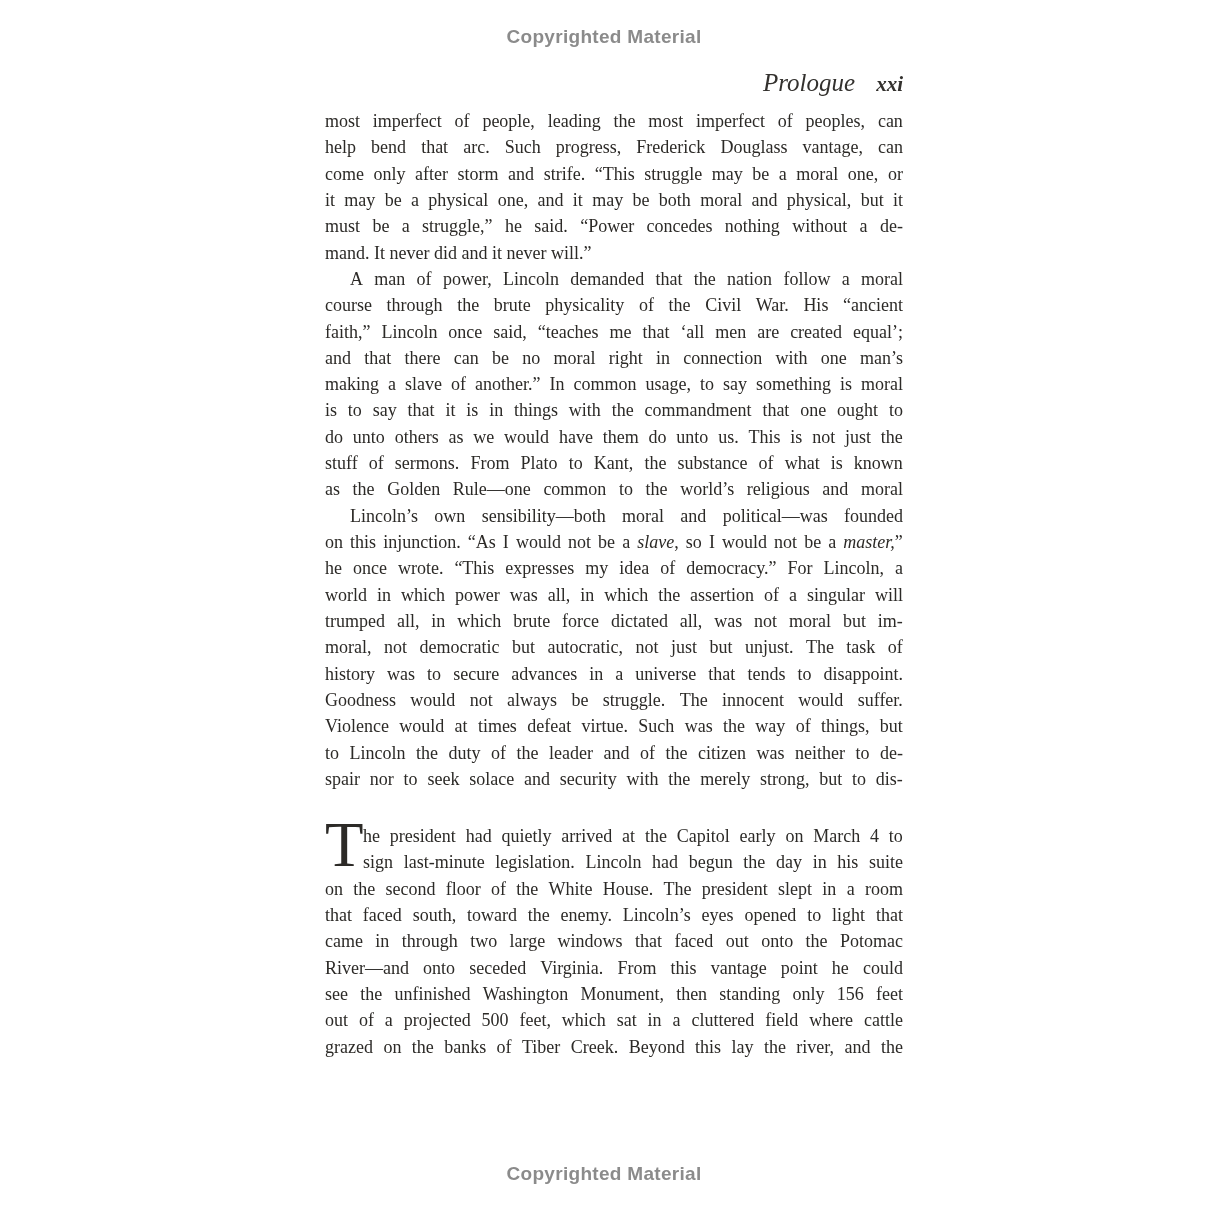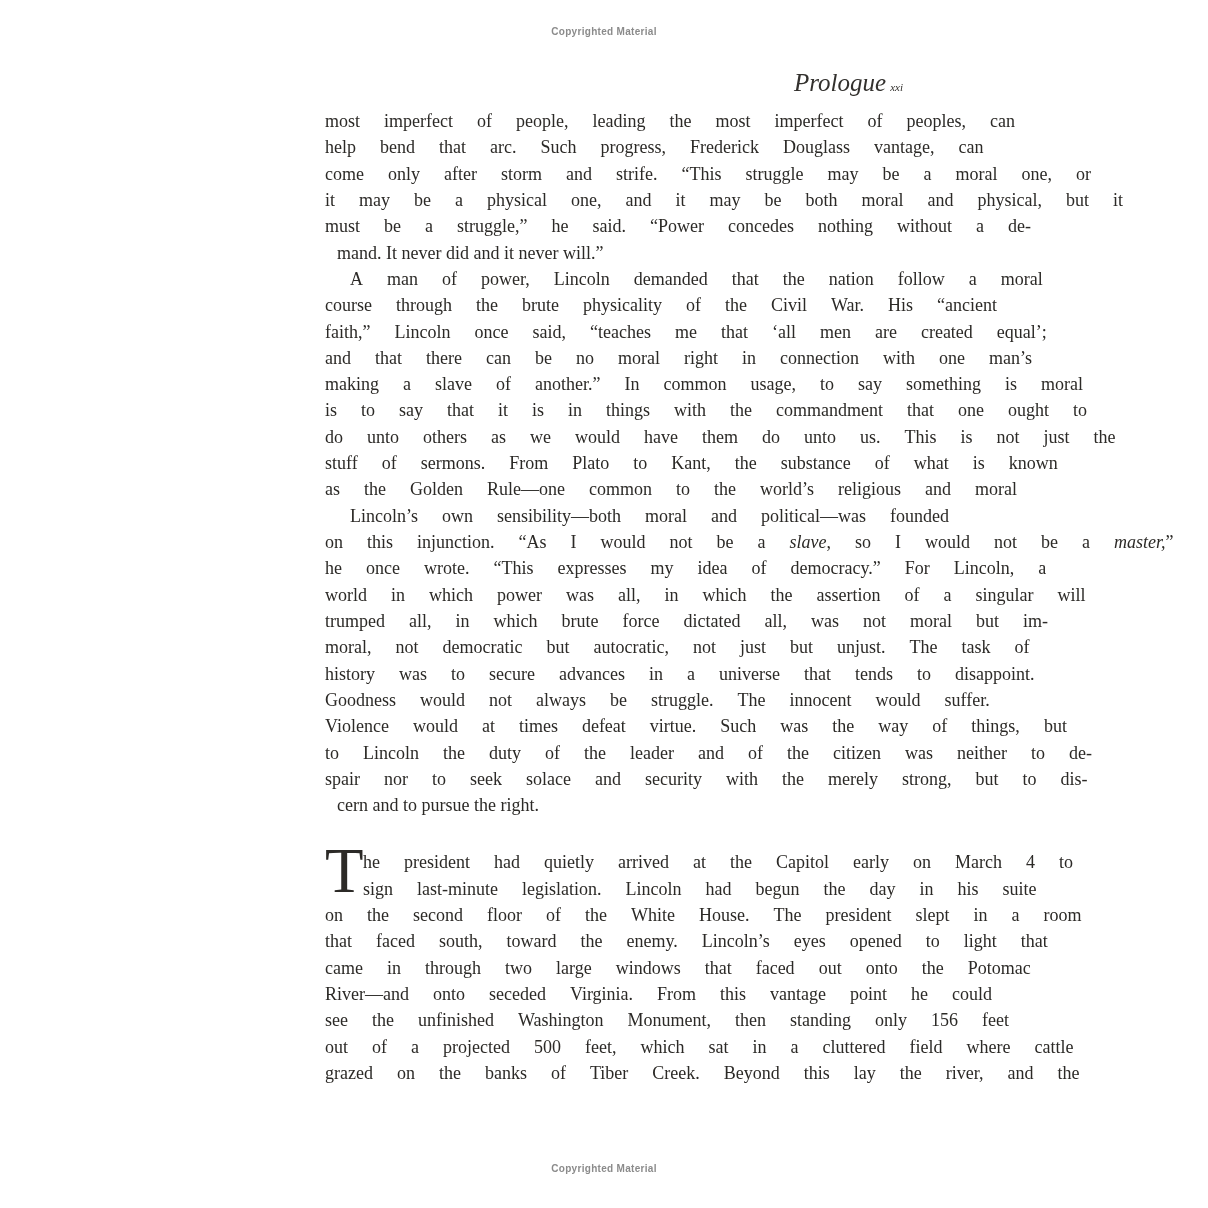--- a/index.html
+++ b/index.html
@@ -1,32 +1,32 @@
 <!DOCTYPE html>
 <html><head>
 <meta charset="utf-8">
 <style>
   html,body{margin:0;padding:0;}
   body{width:1208px;height:1208px;background:#f4f4f4;font-family:"Liberation Serif",serif;}
   .page{position:relative;width:1208px;height:1208px;background:#ffffff;overflow:hidden;}
   .copyright{position:absolute;left:0;right:0;text-align:center;
-    font-family:"Liberation Sans",sans-serif;font-size:10px;font-weight:600;
+    font-family:"Liberation Sans",sans-serif;font-size:19px;font-weight:600;
     color:#8b8b8b;letter-spacing:0.3px;}
   .copyright.top{top:26px;}
   .copyright.bottom{top:1163px;}
   .running-head{position:absolute;right:305px;top:69px;font-style:italic;color:#33312e;white-space:nowrap;}
   .rh-title{font-size:25px;}
-  .rh-page{font-size:11px;margin-left:4px;}
+  .rh-page{font-size:21px;margin-left:21px;font-weight:bold;}
   .page-body{position:absolute;left:325px;top:111px;width:578px;
     font-size:18px;color:#2c2a27;}
   .para{position:relative;}
   .para.gap{margin-top:31px;}
   .line{display:flex;justify-content:space-between;align-items:baseline;
-    height:26.32px;white-space:nowrap;gap:24px;}
-  .line.left{display:block;margin-left:12px;}
+    height:26.32px;white-space:nowrap;}
+  .line.left{display:block;}
   .line.indent{padding-left:25px;}
   .line.dc{margin-left:38px;}
   .word{display:inline;}
   .word i{font-style:italic;}
   .dropcap{position:absolute;left:0;top:-12px;font-size:63px;line-height:1;
     color:#2c2a27;}
 </style>
 </head>
 <body>
 
@@ -405,21 +405,20 @@
           <span class="word">and</span> 
           <span class="word">security</span> 
           <span class="word">with</span> 
           <span class="word">the</span> 
           <span class="word">merely</span> 
           <span class="word">strong,</span> 
           <span class="word">but</span> 
           <span class="word">to</span> 
           <span class="word">dis-</span>
         </div>
-        <div class="line left"><span class="word">cern</span> <span class="word">and</span> <span class="word">to</span> <span class="word">pursue</span> <span class="word">the</span> <span class="word">right.</span></div>
       </div>
       <div class="para gap">
         <span class="dropcap">T</span>
         <div class="line dc">
           <span class="word">he</span> 
           <span class="word">president</span> 
           <span class="word">had</span> 
           <span class="word">quietly</span> 
           <span class="word">arrived</span> 
           <span class="word">at</span> 

